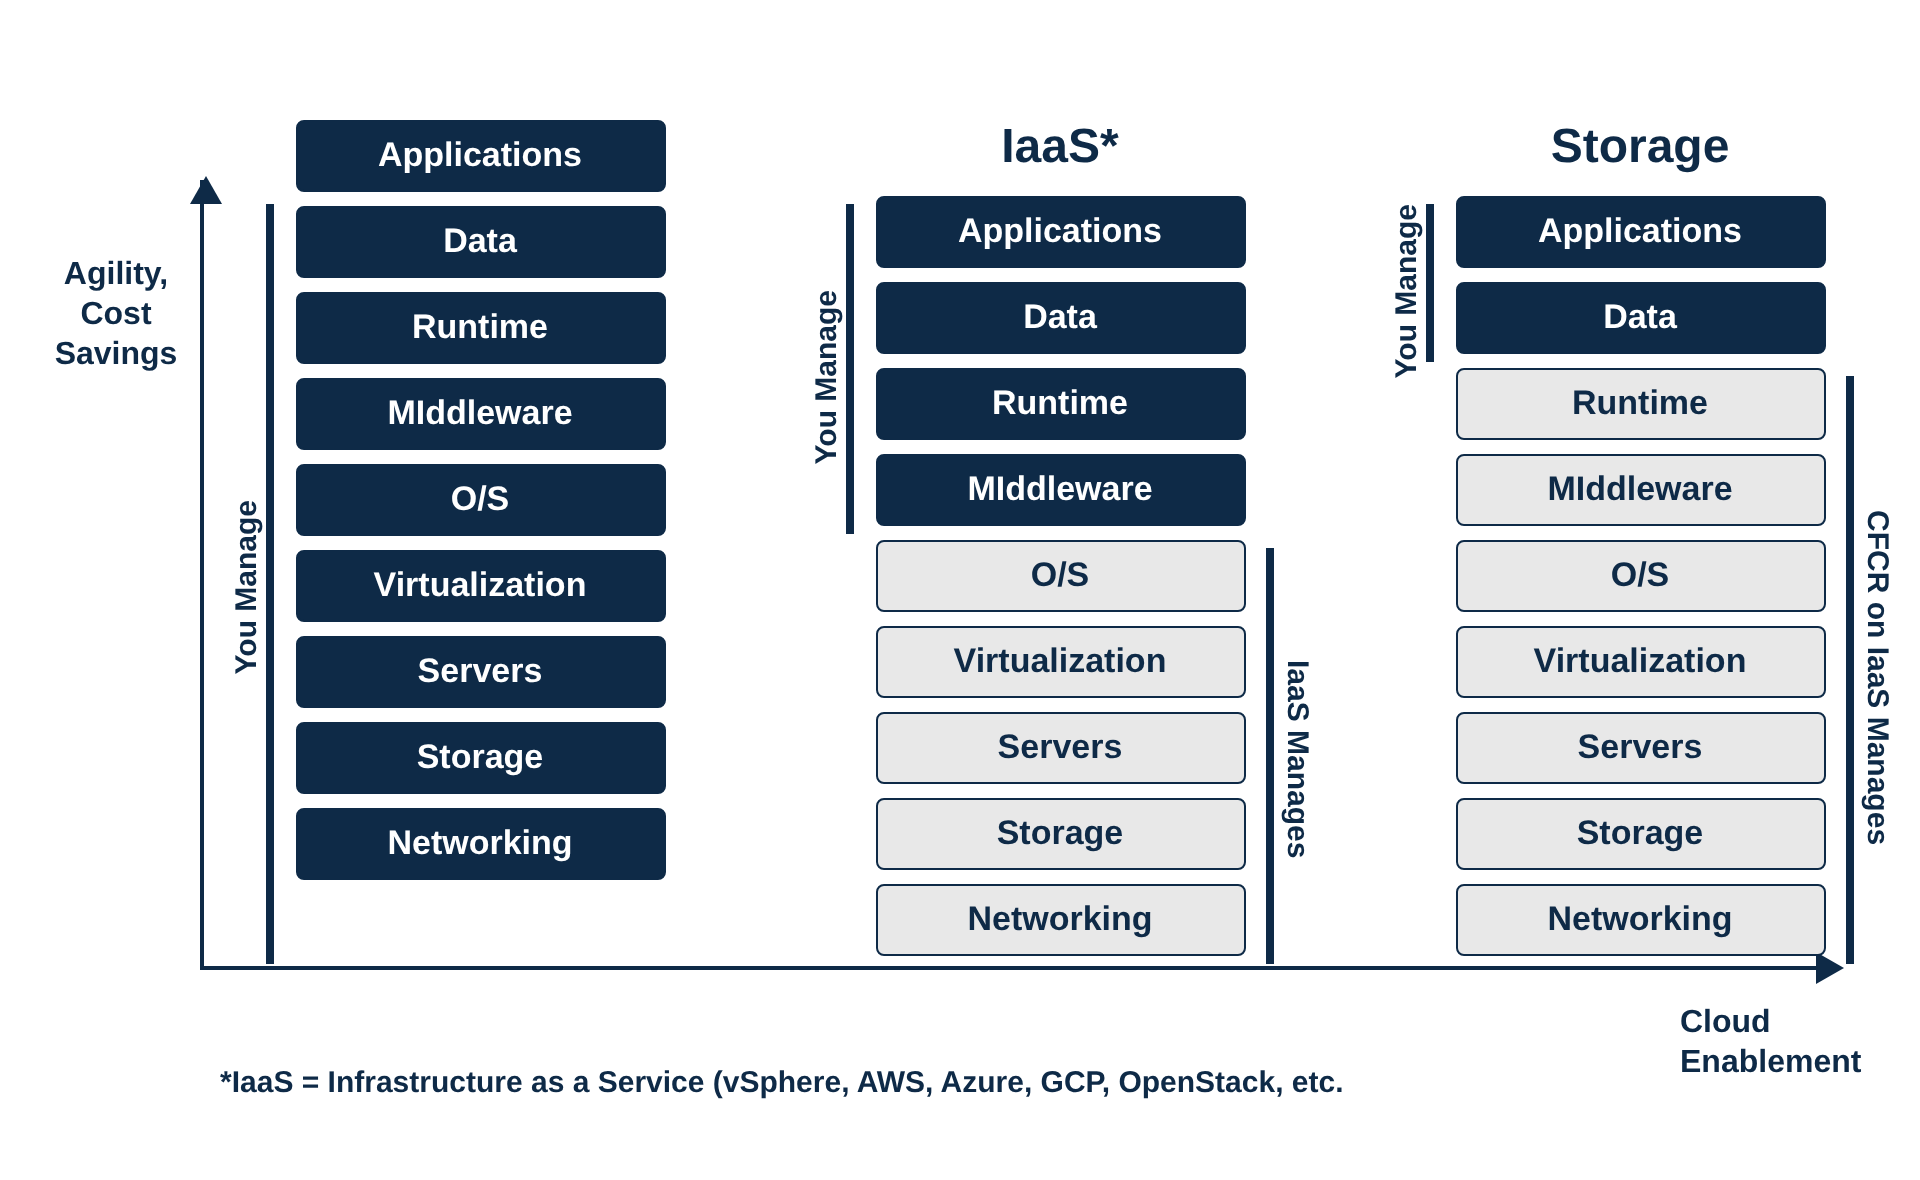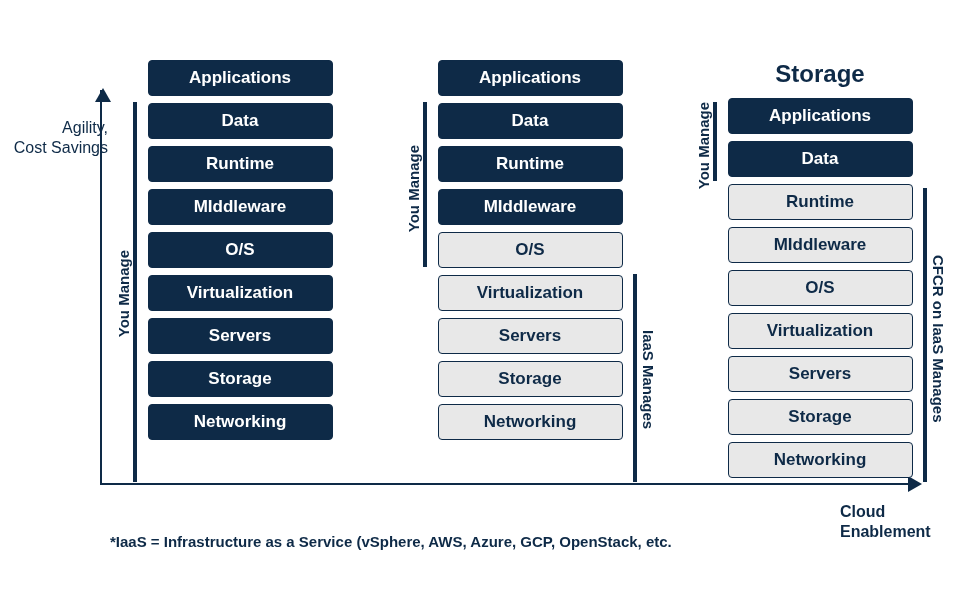--- a/index.html
+++ b/index.html
@@ -7,25 +7,25 @@
     font-family: -apple-system, BlinkMacSystemFont, "Segoe UI", Arial, sans-serif;
     width: 960px;
     height: 590px;
     background: #fff;
     position: relative;
     color: #0e2a47;
   }
   .y-axis-label {
     position: absolute;
     left: 8px;
-    top: 118px;
+    top: 128px;
     width: 100px;
     font-size: 16px;
-    font-weight: 400;
-    text-align: right;
+    font-weight: 700;
+    text-align: center;
     line-height: 1.25;
   }
   .x-axis-label {
     position: absolute;
     right: 10px;
     bottom: 48px;
     width: 110px;
     font-size: 16px;
     font-weight: 600;
     text-align: left;
@@ -153,20 +153,21 @@
       <div class="layer dark">MIddleware</div>
       <div class="layer dark">O/S</div>
       <div class="layer dark">Virtualization</div>
       <div class="layer dark">Servers</div>
       <div class="layer dark">Storage</div>
       <div class="layer dark">Networking</div>
     </div>
   </div>
 
   <div class="col">
+    <div class="col-title">IaaS*</div>
     <div class="bracket" style="left:8px; top:42px; height:165px;"></div>
     <div class="bracket-label vtext" style="left:-10px; top:85px;">You Manage</div>
     <div class="bracket-r" style="right:8px; top:214px; height:208px;"></div>
     <div class="bracket-label vtext-r" style="right:-12px; top:270px;">IaaS Manages</div>
     <div class="stack">
       <div class="layer dark">Applications</div>
       <div class="layer dark">Data</div>
       <div class="layer dark">Runtime</div>
       <div class="layer dark">MIddleware</div>
       <div class="layer light">O/S</div>

